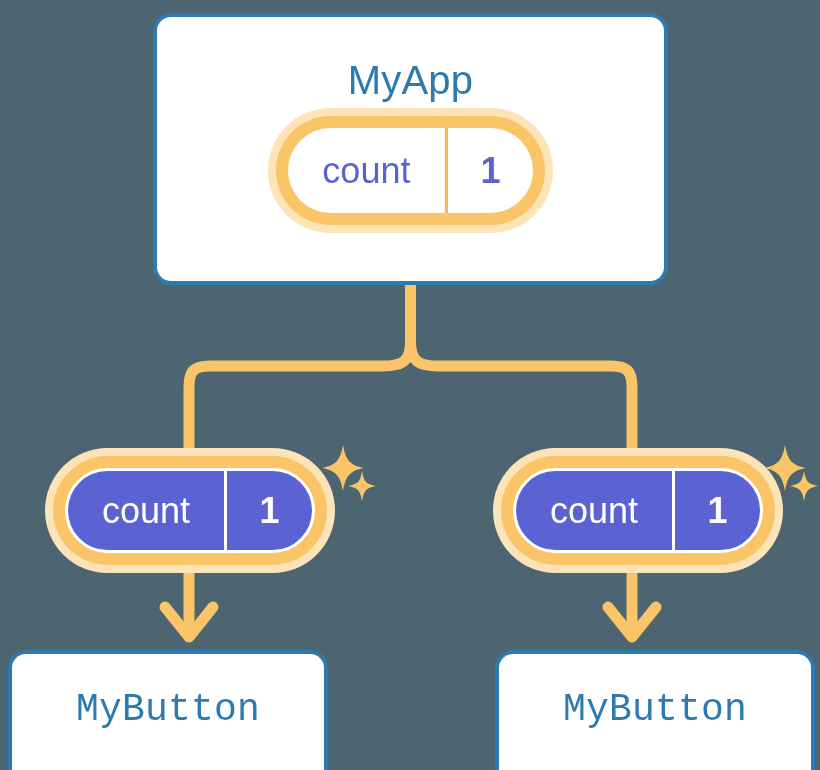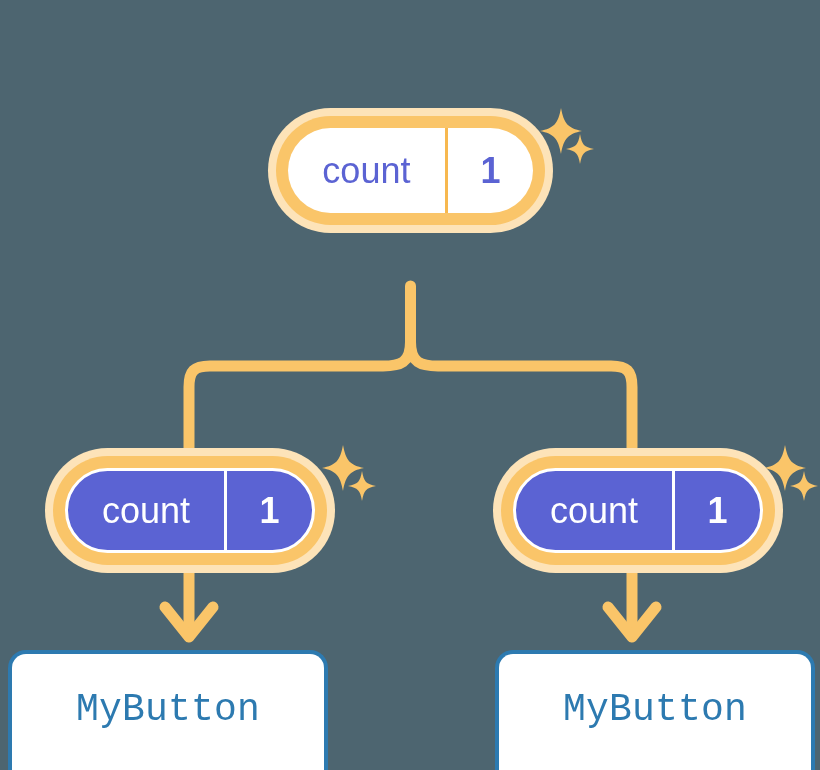--- a/index.html
+++ b/index.html
@@ -161,20 +161,23 @@
     <g fill="#fac569">
       <path d="M785 445 C788 461, 792 465, 806 468 C792 471, 788 475, 785 491
                C782 475, 778 471, 764 468 C778 465, 782 461, 785 445 Z"></path>
     </g>
     <g fill="#fac569">
       <path d="M804 471 C806 482, 808 484, 818 486 C808 488, 806 490, 804 501
                C802 490, 800 488, 790 486 C800 484, 802 482, 804 471 Z"></path>
     </g>
   </svg>
 
+  <div id="app-box" class="comp-box">
+    <div id="app-title" class="comp-title">MyApp</div>
+  </div>
 
   <div id="pill-app" class="pill-wrap">
     <div class="pill-halo"></div>
     <div class="pill-ring"></div>
     <div class="pill-body">
       <div class="pill-key">count</div>
       <div class="pill-val">1</div>
     </div>
   </div>
 

